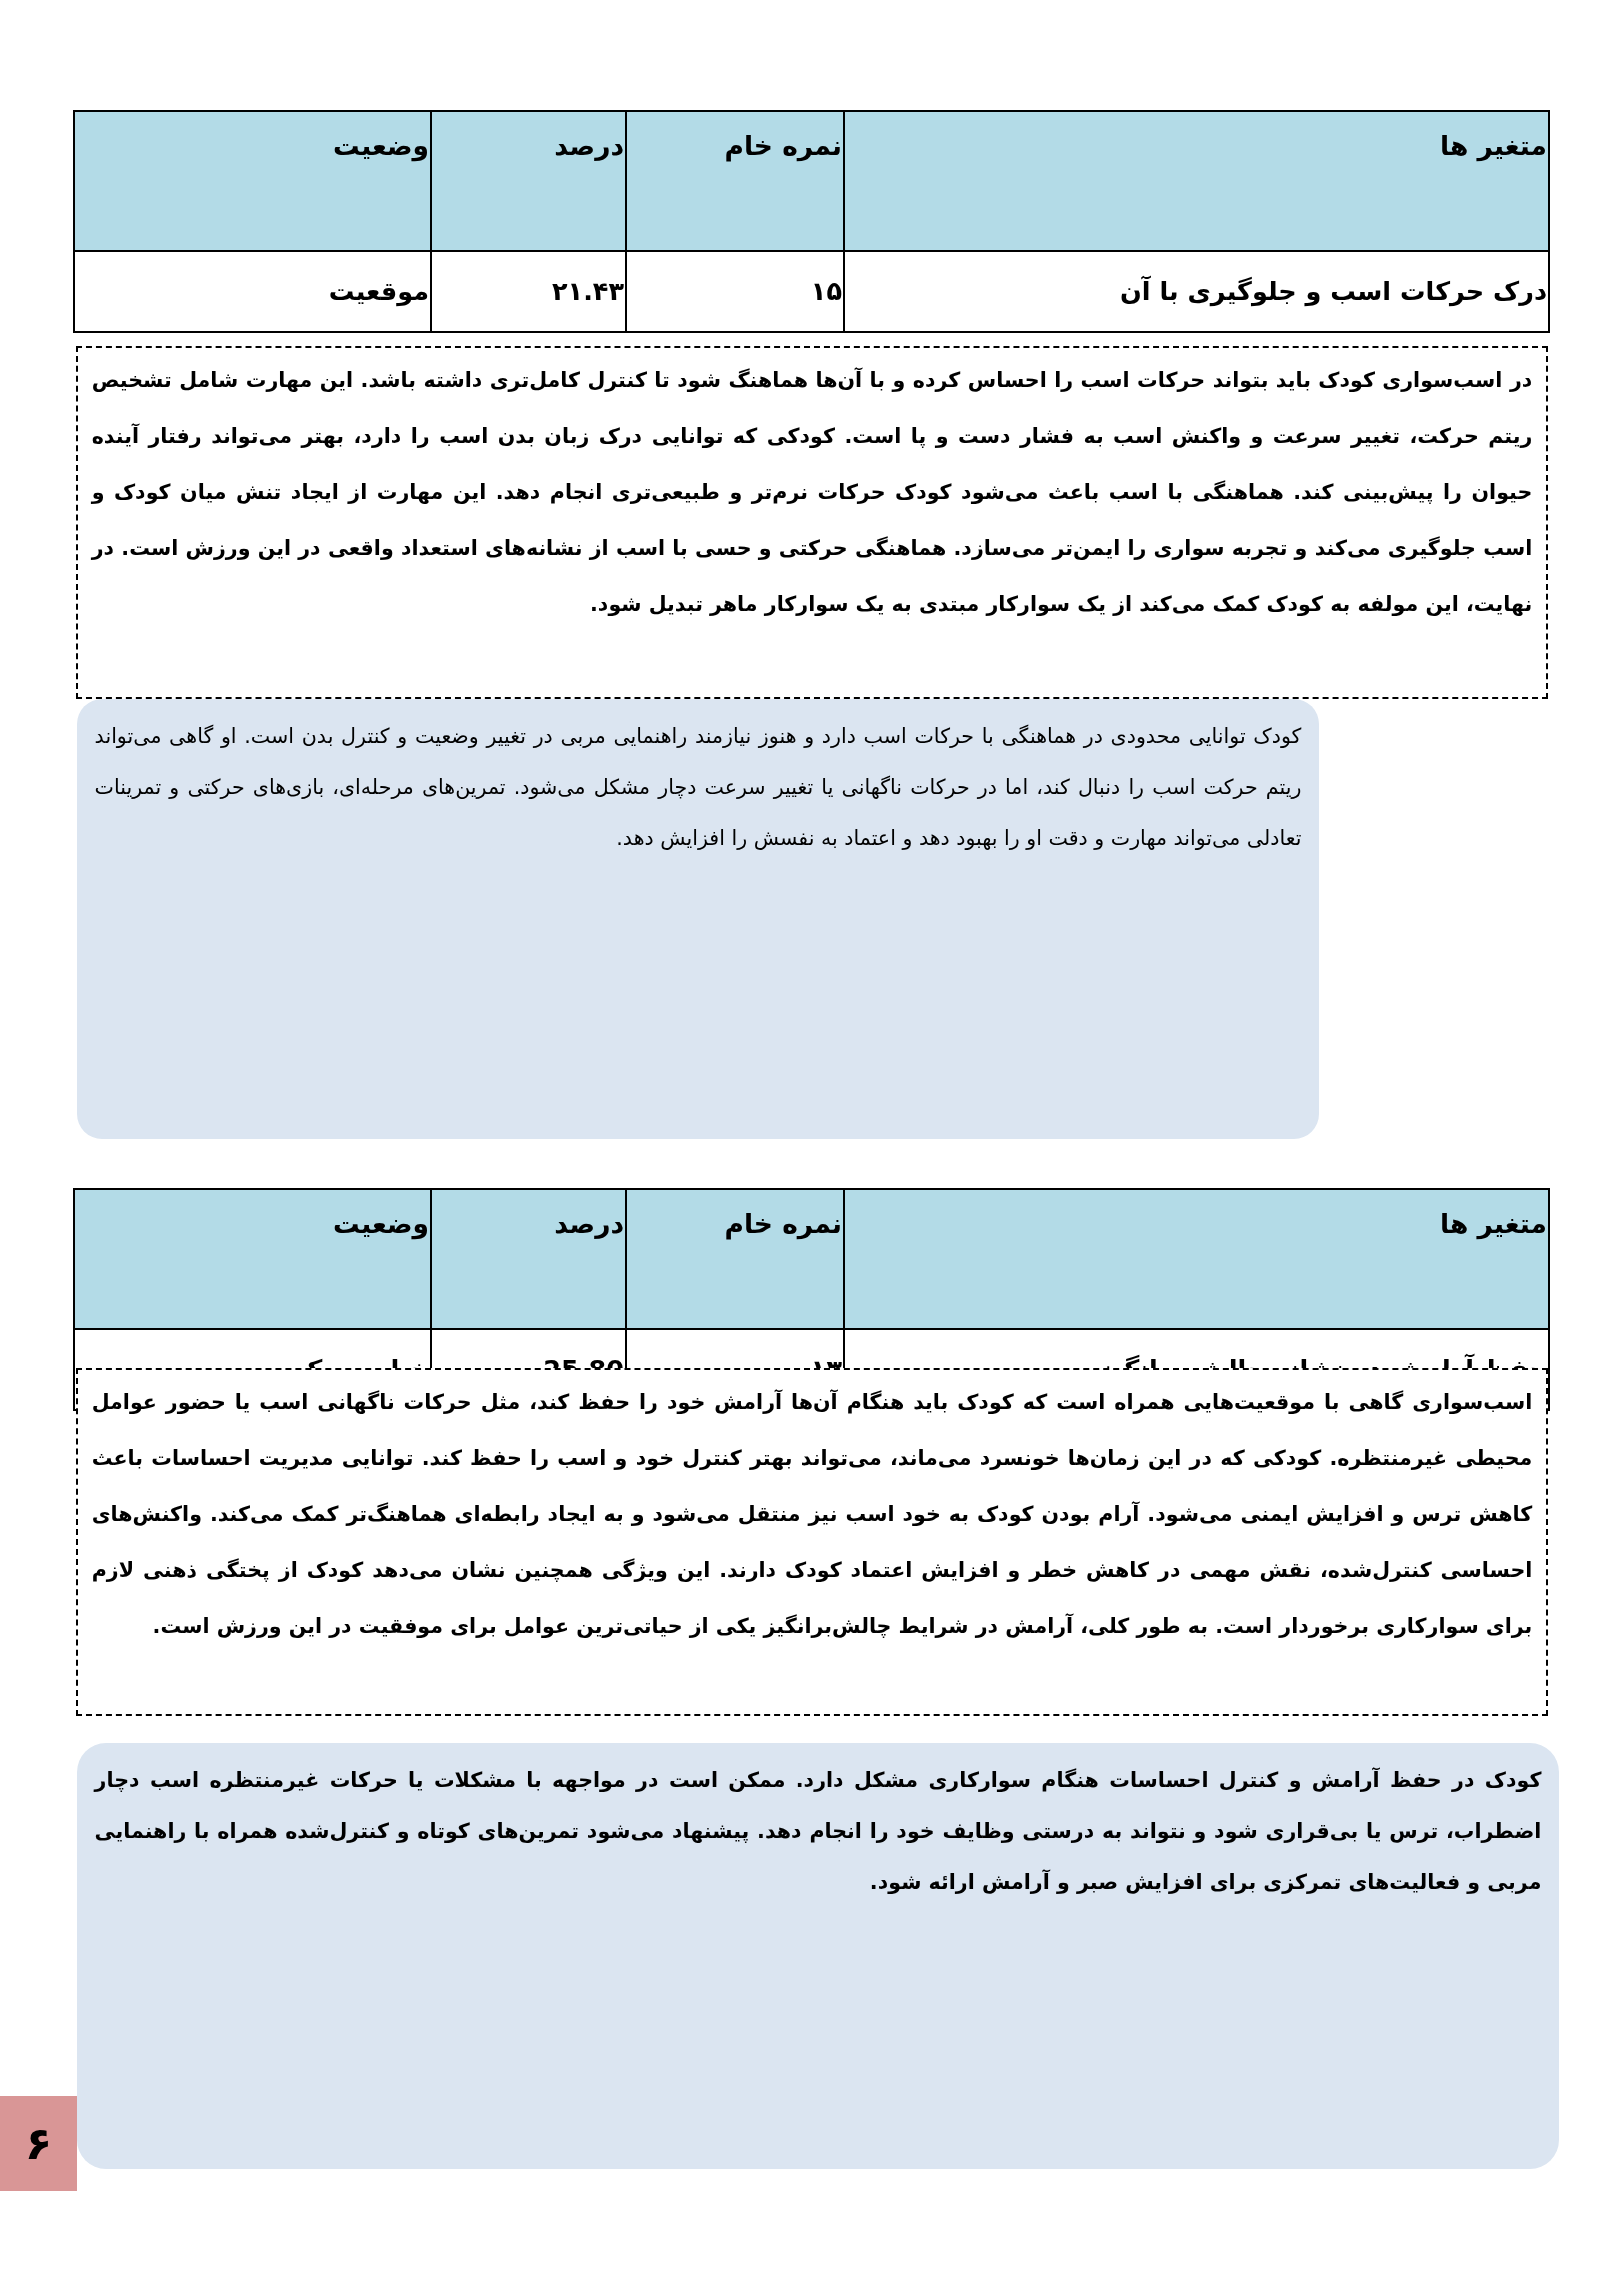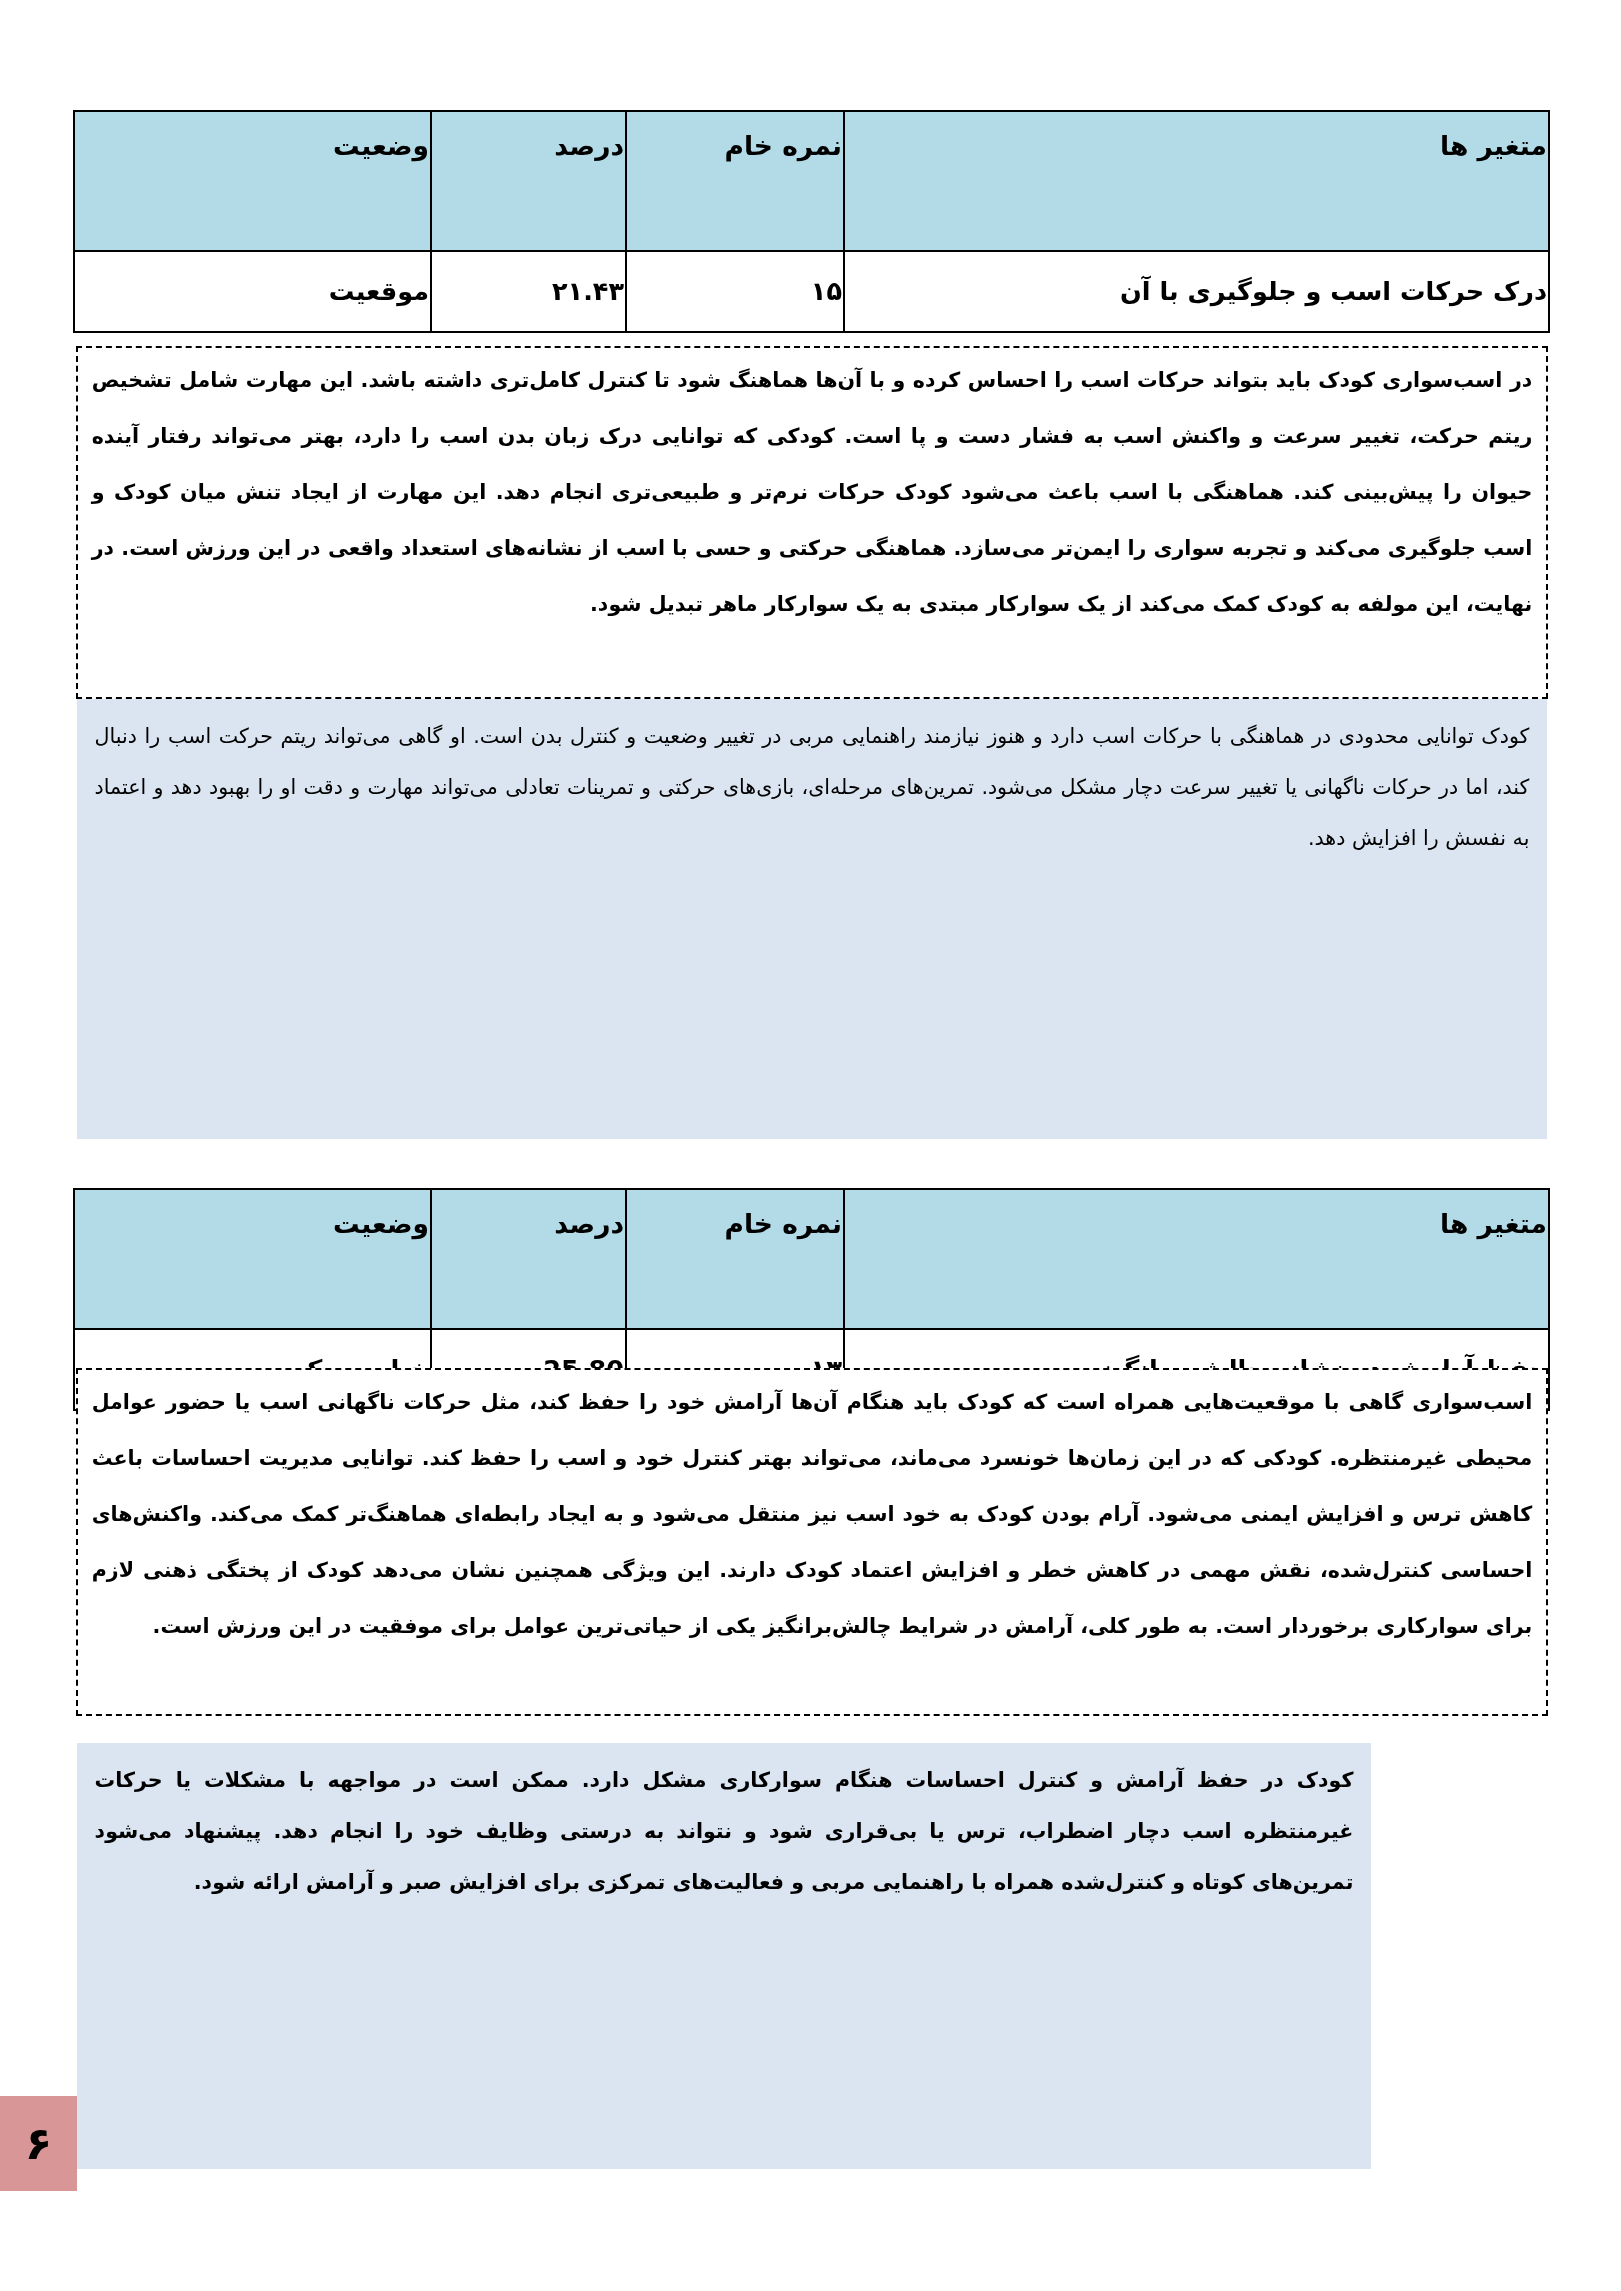--- a/index.html
+++ b/index.html
@@ -62,22 +62,22 @@
     position:absolute;
     box-sizing:border-box;
     background:#dbe5f1;
     direction:rtl;
     text-align:justify;
     text-align-last:right;
     font-size:20.6px;
     line-height:51px;
     padding:11.8px 17.6px 0 17.6px;
   }
-  .n1{left:77px;top:699px;width:1470px;height:440px;font-weight:normal;}
-  .n2{left:77px;top:1743px;width:1294px;height:426px;font-weight:bold;}
+  .n1{left:77px;top:699px;width:1242px;height:440px;font-weight:normal;border-radius:25px;}
+  .n2{left:77px;top:1743px;width:1482px;height:426px;font-weight:bold;border-radius:29px;}
   
   .page-badge{
     position:absolute;
     left:0;top:2096px;
     width:77px;height:95px;
     background:#d99696;
     display:flex;align-items:center;justify-content:center;
     font-size:45px;font-weight:bold;
     direction:rtl;
   }

